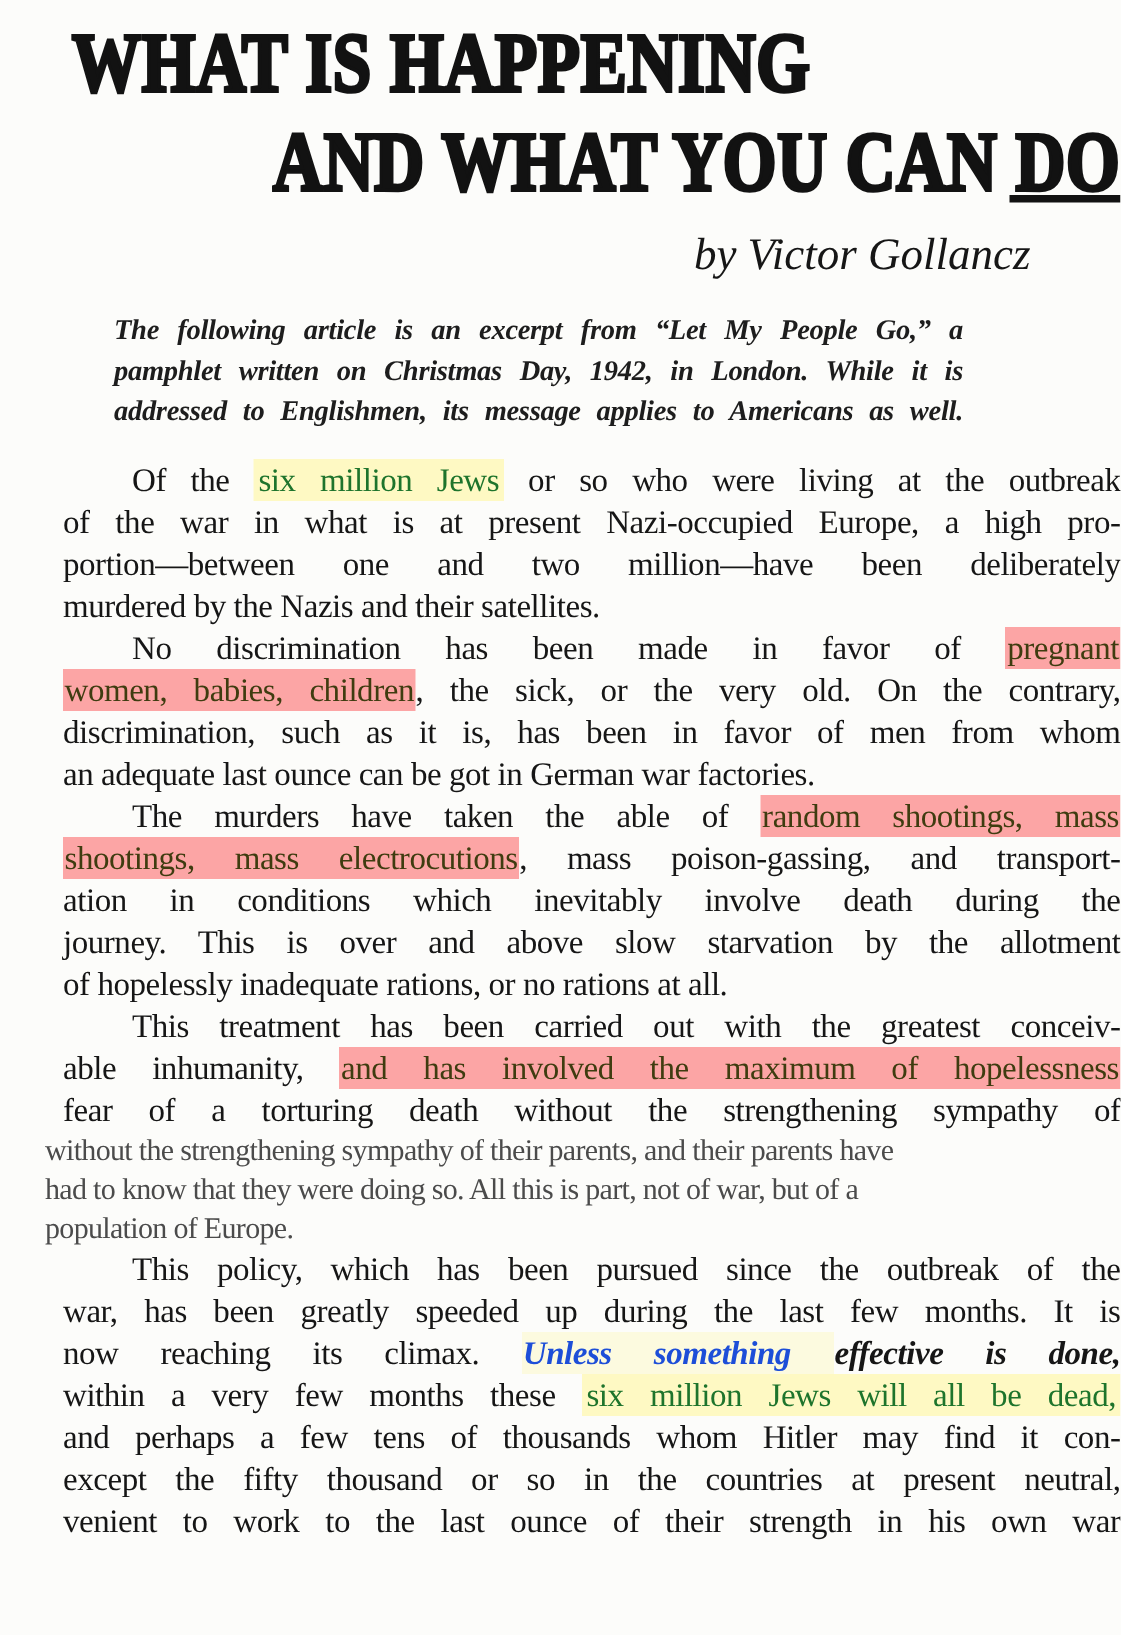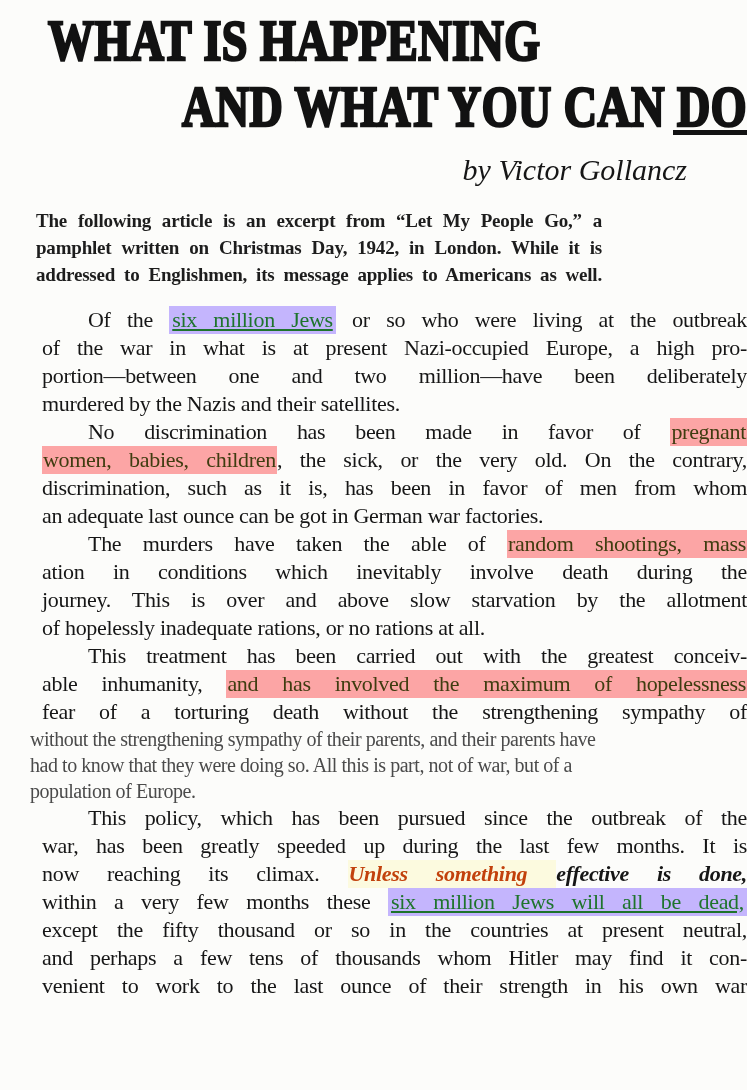--- a/index.html
+++ b/index.html
@@ -18,42 +18,42 @@
     transform:scaleY(1.22); transform-origin:left top;
   }
   .title-l1 { margin-left:12px; }
   .title-l2-row { margin-left:52px; margin-top:10px; display:flex; align-items:flex-end;flex-direction:column; }
   .title-rule { display:inline-block; width:74px; height:5px; background:#121212; margin-left:4px; margin-bottom:10px; }
   .byline {
     text-align:right; padding-right:60px; margin-top:4px;
     font-style:italic; font-weight:normal; font-size:30px; line-height:42px;
   }
   .intro {
-    margin:16px 0 0 36px; width:566px;
-    font-weight:bold;
+    margin:16px 0 0 76px; width:566px;
+    font-style:italic; font-weight:bold;
     font-size:19px; line-height:27px; letter-spacing:-0.2px;
     color:#1d1d1d;
   }
   .article {
     margin:18px 0 0 42px; width:705px;
     font-size:22px; line-height:28px; letter-spacing:-0.3px;
   }
   .line { text-align:justify; text-align-last:justify; }
   .line.nojust { text-align-last:left; }
   .line.ind { padding-left:46px; }
   .block.modern {
     margin-left:-12px; width:717px;
     font-size:20px; line-height:26px; letter-spacing:-0.45px;
     color:#4b4b4b;
   }
   .s-p { }
-  .s-g { background:#c4b5fd; color:#1e742c; padding:1px 3px 2px;text-decoration:underline; }
+  .s-g { background:#fef9c3; color:#1e742c; padding:1px 3px 2px; }
   .s-y { background:#fca5a5; color:#3f3c10; padding:1px 1px 2px; }
   .s-bi { font-weight:bold; font-style:italic; }
-  .s-biy { font-weight:bold; font-style:italic; color:#c2410c; background:#fcfadf; padding:1px 1px 2px; }
+  .s-biy { font-weight:bold; font-style:italic; color:#1d4ed8; background:#fcfadf; padding:1px 1px 2px; }
   .s-m { }
 </style>
 </head>
 <body>
 
 <div class="header">
   <div class="title title-l1">WHAT IS HAPPENING</div>
   <div class="title-l2-row">
     <span class="title">AND WHAT YOU CAN DO</span>
     <span class="title-rule"></span>
@@ -75,36 +75,37 @@
       <div class="line nojust"><span class="s-p">murdered by the Nazis and their satellites.</span></div>
     </div>
     <div class="block scan">
       <div class="line ind"><span class="s-p">No discrimination has been made in favor of </span><span class="s-y">pregnant</span></div>
       <div class="line"><span class="s-y">women, babies, children</span><span class="s-p">, the sick, or the very old.  On the contrary,</span></div>
       <div class="line"><span class="s-p">discrimination, such as it is, has been in favor of men from whom</span></div>
       <div class="line nojust"><span class="s-p">an adequate last ounce can be got in German war factories.</span></div>
     </div>
     <div class="block scan">
       <div class="line ind"><span class="s-p">The murders have taken the able of </span><span class="s-y">random shootings, mass</span></div>
+      <div class="line"><span class="s-y">shootings, mass electrocutions</span><span class="s-p">, mass poison-gassing, and transport-</span></div>
       <div class="line"><span class="s-p">ation in conditions which inevitably involve death during the</span></div>
       <div class="line"><span class="s-p">journey.  This is over and above slow starvation by the allotment</span></div>
       <div class="line nojust"><span class="s-p">of hopelessly inadequate rations, or no rations at all.</span></div>
     </div>
     <div class="block scan">
       <div class="line ind"><span class="s-p">This treatment has been carried out with the greatest conceiv-</span></div>
       <div class="line"><span class="s-p">able inhumanity, </span><span class="s-y">and has involved the maximum of hopelessness</span></div>
       <div class="line"><span class="s-p">fear of a torturing death without the strengthening sympathy of</span></div>
     </div>
     <div class="block modern">
       <div class="line nojust"><span class="s-m">without the strengthening sympathy of their parents, and their parents have</span></div>
       <div class="line nojust"><span class="s-m">had to know that they were doing so. All this is part, not of war, but of a</span></div>
       <div class="line nojust"><span class="s-m">population of Europe.</span></div>
     </div>
     <div class="block scan">
       <div class="line ind"><span class="s-p">This policy, which has been pursued since the outbreak of the</span></div>
       <div class="line"><span class="s-p">war, has been greatly speeded up during the last few months.  It is</span></div>
       <div class="line"><span class="s-p">now reaching its climax.  </span><span class="s-biy">Unless something </span><span class="s-bi">effective is done,</span></div>
       <div class="line"><span class="s-p">within a very few months these </span><span class="s-g">six million Jews will all be dead,</span></div>
+      <div class="line"><span class="s-p">and perhaps a few tens of thousands whom Hitler may find it con-</span></div>
       <div class="line"><span class="s-p">except the fifty thousand or so in the countries at present neutral,</span></div>
-      <div class="line"><span class="s-p">and perhaps a few tens of thousands whom Hitler may find it con-</span></div>
       <div class="line"><span class="s-p">venient to work to the last ounce of their strength in his own war</span></div>
     </div>
   </div>
 
 </body></html>

